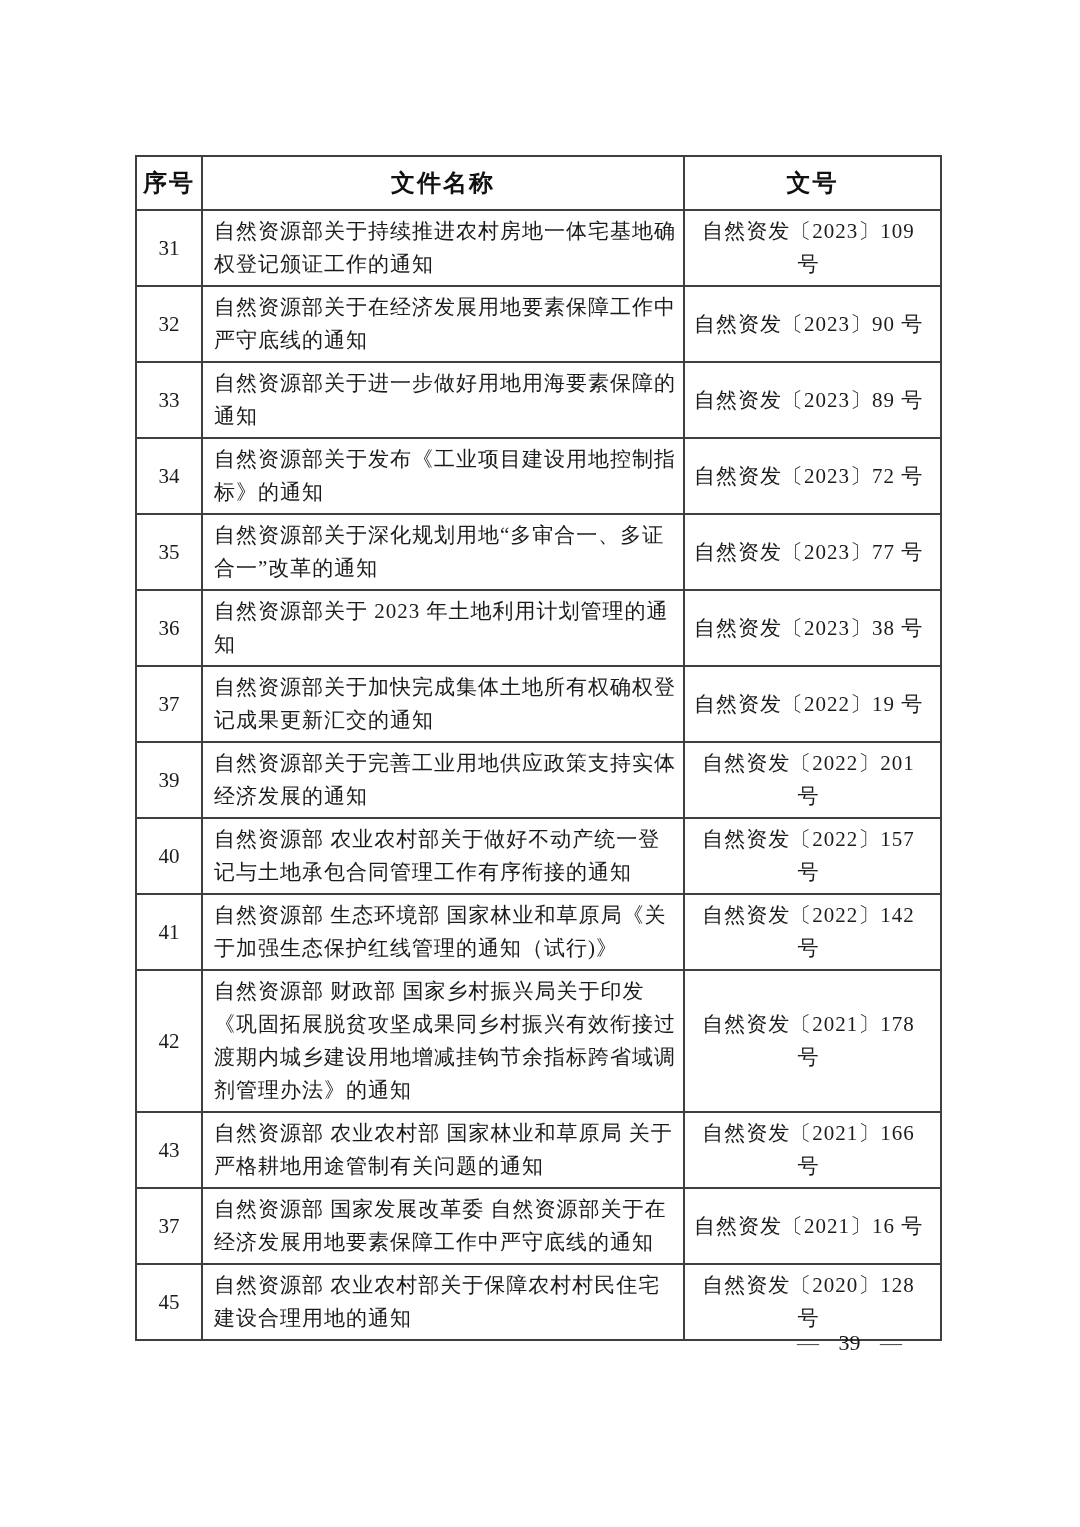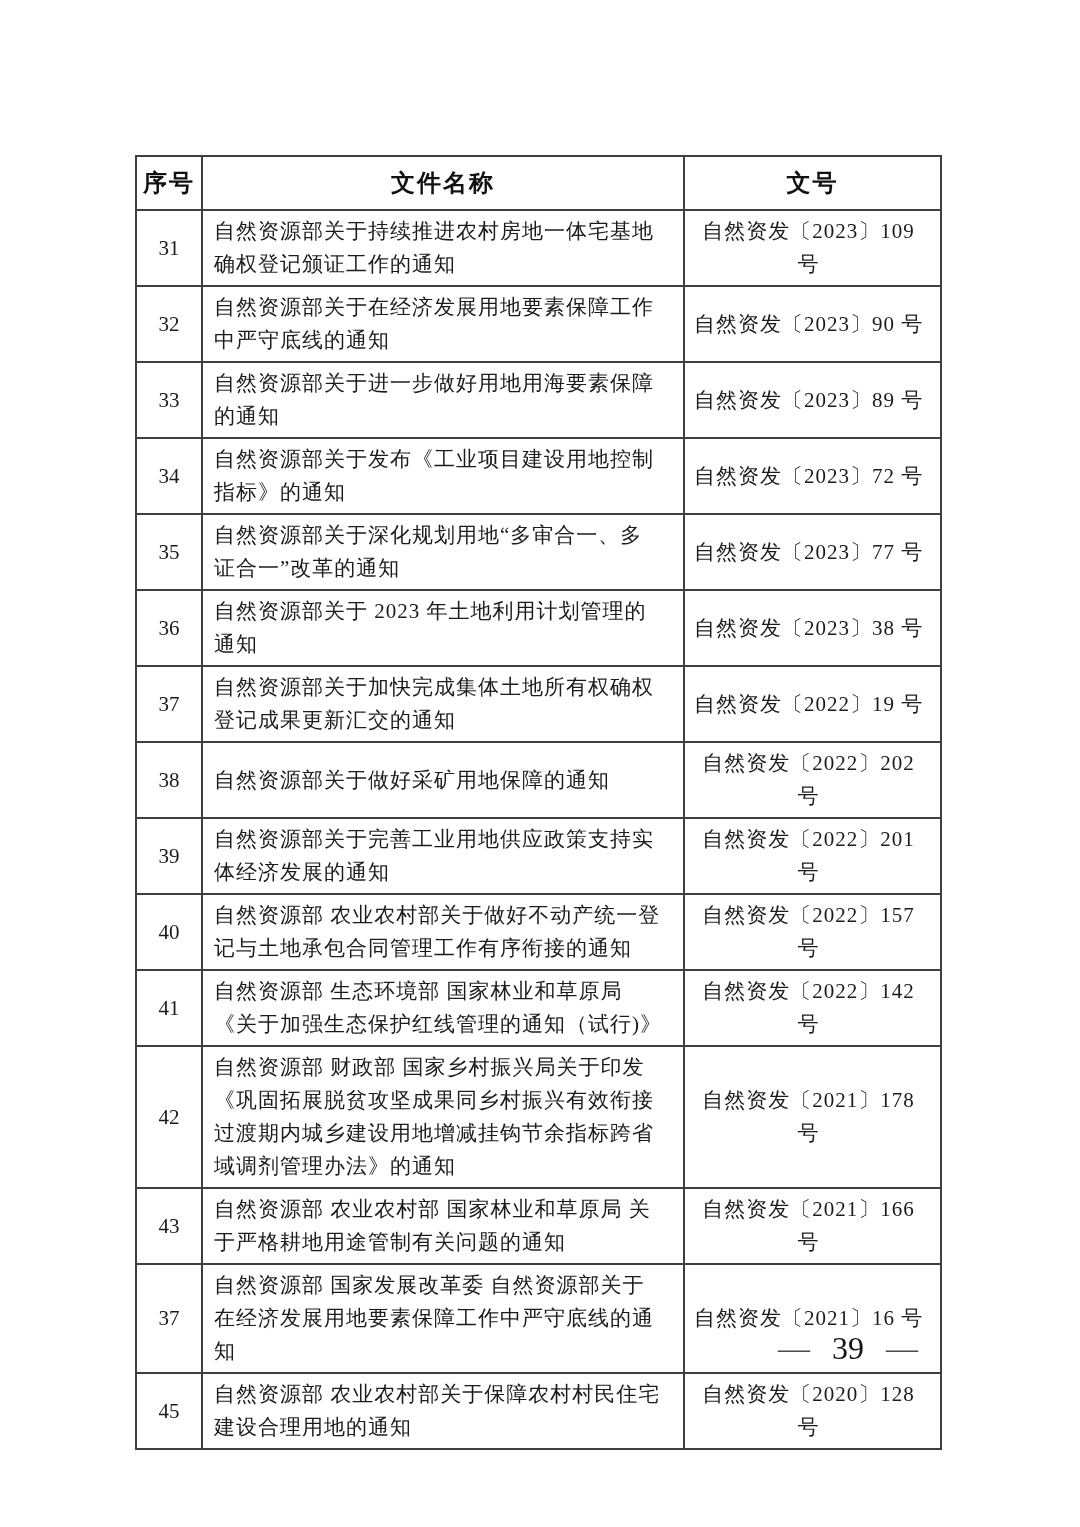--- a/index.html
+++ b/index.html
@@ -52,33 +52,33 @@
   }
   .doc-table td.cell-index {
     text-align: center;
     padding: 4px 0;
     letter-spacing: 0;
     border-radius: 10px;
   }
   .doc-table td.cell-title {
     text-align: left;
     padding-left: 11px;
-    padding-right: 20px;
+    padding-right: 4px;
     margin-top: 9px;
   }
   .doc-table td.cell-docno {
     text-align: center;
     padding-left: 4px;
     padding-right: 12px;
   }
   .footer {
     position: absolute;
     top: 1330px;
-    right: 158px;
-    font-size: 32px;
+    right: 174px;
+    font-size: 22px;
     color: #161616;
     white-space: nowrap;
   }
   .footer .dash {
     color: #4a4a4a;
     padding: 0 4px;
   }
   .footer .num {
     padding: 0 10px;
   }
@@ -131,25 +131,20 @@
           <td class="cell-index">36</td>
           <td class="cell-title">自然资源部关于 2023 年土地利用计划管理的通知</td>
           <td class="cell-docno">自然资发〔2023〕38 号</td>
         </tr>
         <tr>
           <td class="cell-index">37</td>
           <td class="cell-title">自然资源部关于加快完成集体土地所有权确权登记成果更新汇交的通知</td>
           <td class="cell-docno">自然资发〔2022〕19 号</td>
         </tr>
         <tr>
-          <td class="cell-index">38</td>
-          <td class="cell-title">自然资源部关于做好采矿用地保障的通知</td>
-          <td class="cell-docno">自然资发〔2022〕202 号</td>
-        </tr>
-        <tr>
           <td class="cell-index">39</td>
           <td class="cell-title">自然资源部关于完善工业用地供应政策支持实体经济发展的通知</td>
           <td class="cell-docno">自然资发〔2022〕201 号</td>
         </tr>
         <tr>
           <td class="cell-index">40</td>
           <td class="cell-title">自然资源部 农业农村部关于做好不动产统一登记与土地承包合同管理工作有序衔接的通知</td>
           <td class="cell-docno">自然资发〔2022〕157 号</td>
         </tr>
         <tr>

